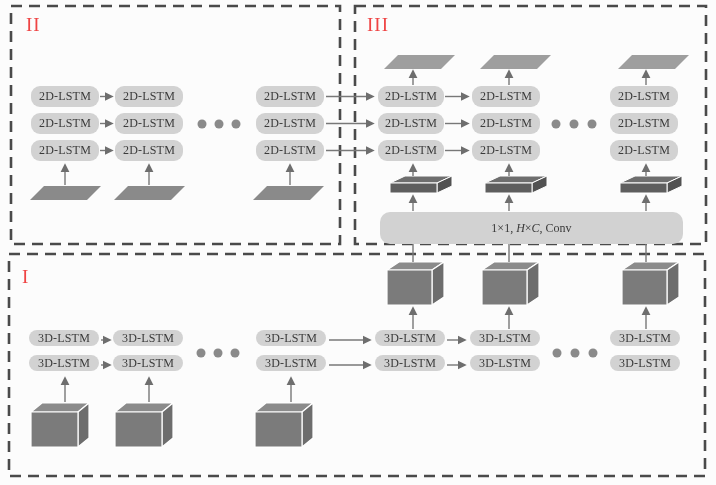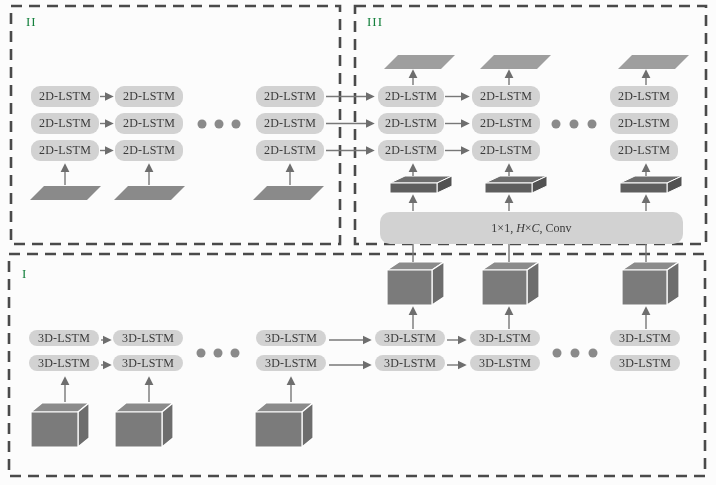--- a/index.html
+++ b/index.html
@@ -3,21 +3,21 @@
 <meta charset="utf-8">
 <style>
   html,body{margin:0;padding:0;background:#fcfcfc;}
   #canvas{position:relative;width:716px;height:485px;background:#fcfcfc;overflow:hidden;
           font-family:"Liberation Serif","DejaVu Serif",serif;}
   #gfx{position:absolute;left:0;top:0;}
   .blk{position:absolute;height:21px;background:#d2d2d2;border-radius:9px;
        display:flex;align-items:center;justify-content:center;
        font-size:12px;color:#3a3a3a;letter-spacing:.2px;}
   .blk3{height:16px;}
-  .rlabel{position:absolute;font-size:13px;color:#15803d;letter-spacing:1px;}
+  .rlabel{position:absolute;font-size:19px;color:#ef4444;letter-spacing:1px;}
   .pill{position:absolute;left:380px;top:212px;width:303px;height:32px;background:#d2d2d2;
         border-radius:10px;display:flex;align-items:center;justify-content:center;
         font-size:12px;color:#3a3a3a;}
   .pill .it{font-style:italic;}
   .pill span{white-space:pre;}
 </style>
 </head>
 <body>
 
 <div id="canvas">

